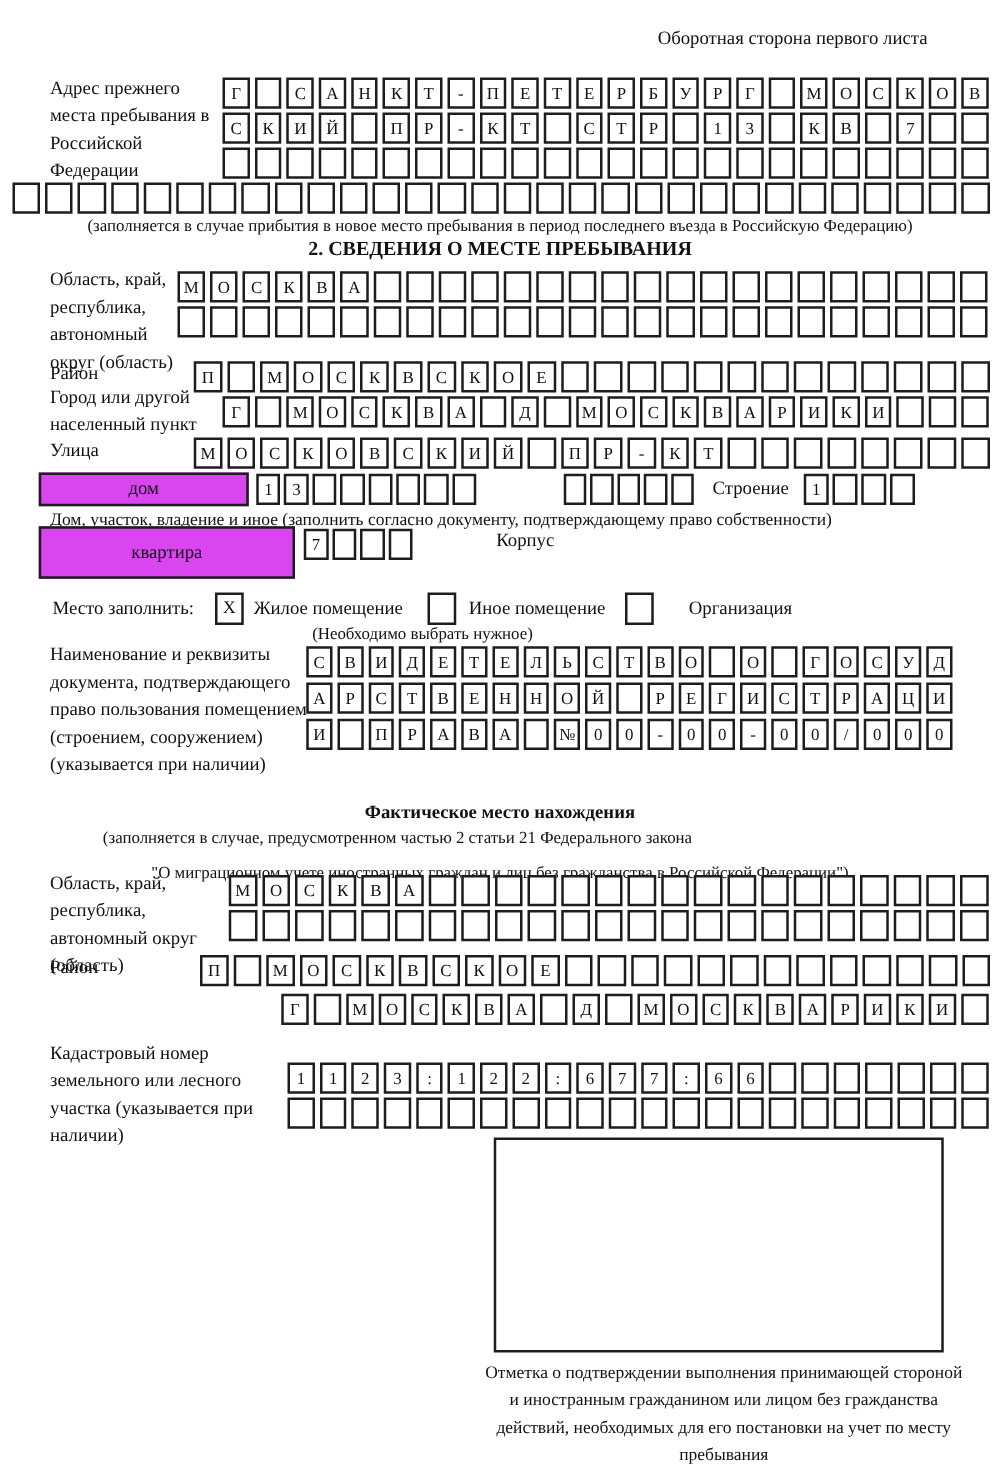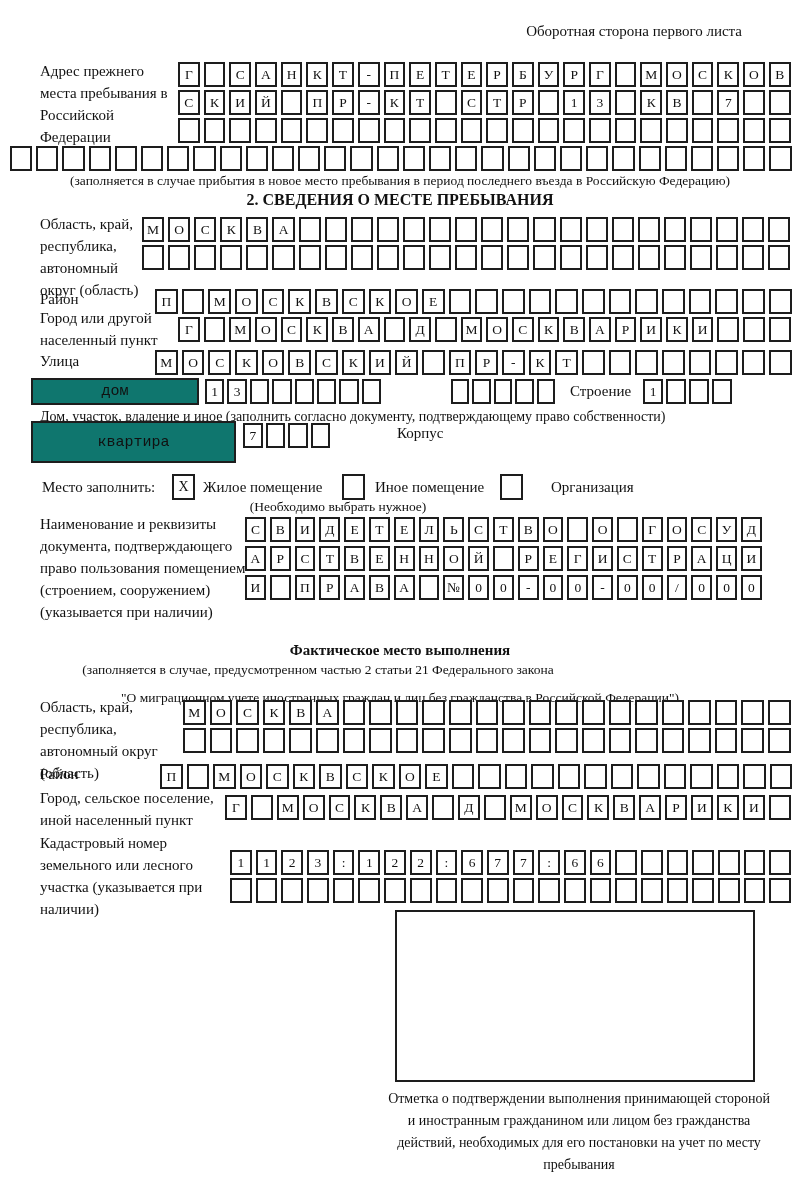--- a/index.html
+++ b/index.html
@@ -23,22 +23,22 @@
     box-sizing:border-box;
     background:#fff;
     display:flex;align-items:center;justify-content:center;
     font-size:13.5px;font-family:inherit;
   }
   .cb{
     width:23px;height:26px;border:2px solid #1d1d1d;box-sizing:border-box;
     display:flex;align-items:center;justify-content:center;font-size:14px;background:#fff;
   }
   .wbox{
-    border:2px solid #1d1d1d;box-sizing:border-box;background:#0f766e;
-    display:flex;align-items:center;justify-content:center;font-size:15px;font-family:Liberation Mono, monospace;
+    border:2px solid #1d1d1d;box-sizing:border-box;background:#d946ef;
+    display:flex;align-items:center;justify-content:center;font-size:15px;
   }
   .bigbox{border:2px solid #1d1d1d;box-sizing:border-box;background:#fff;}
 </style>
 </head>
 <body>
 
 <div id="page">
 
   <div class="abs lbl" style="top:20px;right:58px;">Оборотная сторона первого листа</div>
 
@@ -406,21 +406,21 @@
       <div class="cell">0</div>
       <div class="cell">-</div>
       <div class="cell">0</div>
       <div class="cell">0</div>
       <div class="cell">/</div>
       <div class="cell">0</div>
       <div class="cell">0</div>
       <div class="cell">0</div>
     </div>
 
-  <div class="abs subtitle center" style="left:0;top:642px;width:800px;">Фактическое место выполнения</div>
+  <div class="abs subtitle center" style="left:0;top:642px;width:800px;">Фактическое место нахождения</div>
   <div class="abs note center" style="left:0;top:660px;width:636px;">(заполняется в случае, предусмотренном частью 2 статьи 21 Федерального закона</div>
   <div class="abs note center" style="left:0;top:688px;width:800px;">"О миграционном учете иностранных граждан и лиц без гражданства в Российской Федерации")</div>
 
   <div class="abs lbl" style="left:40px;top:696px;width:152px;">Область, край, республика, автономный округ (область)</div>
   <div class="cellrow" style="left:183px;top:700px;--cw:22.6px;">
       <div class="cell">М</div>
       <div class="cell">О</div>
       <div class="cell">С</div>
       <div class="cell">К</div>
       <div class="cell">В</div>
@@ -490,21 +490,20 @@
       <div class="cell"></div>
       <div class="cell"></div>
       <div class="cell"></div>
       <div class="cell"></div>
       <div class="cell"></div>
       <div class="cell"></div>
       <div class="cell"></div>
       <div class="cell"></div>
     </div>
 
-  <div class="abs lbl" style="left:40px;top:787px;width:188px;">Город, сельское поселение, иной населенный пункт</div>
   <div class="cellrow" style="left:225px;top:795px;--cw:21.9px;">
       <div class="cell">Г</div>
       <div class="cell"></div>
       <div class="cell">М</div>
       <div class="cell">О</div>
       <div class="cell">С</div>
       <div class="cell">К</div>
       <div class="cell">В</div>
       <div class="cell">А</div>
       <div class="cell"></div>

